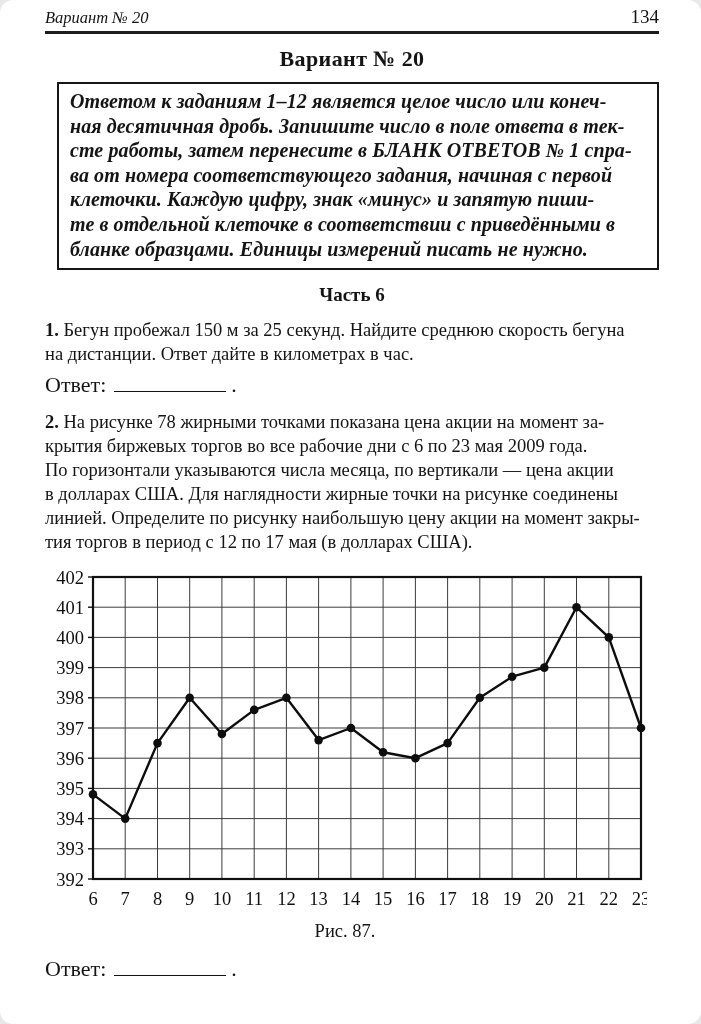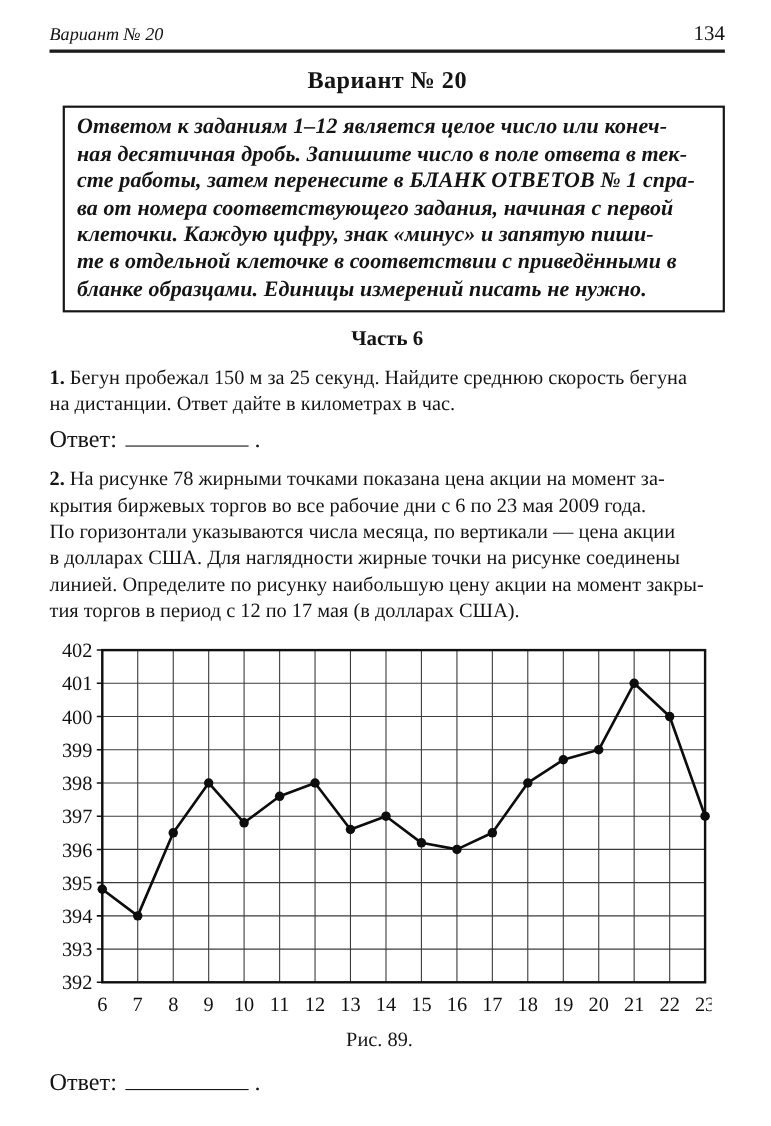--- a/index.html
+++ b/index.html
@@ -3,23 +3,24 @@
 <meta charset="utf-8">
 <style>
   * { margin: 0; padding: 0; box-sizing: border-box; }
   html, body { background: #e8e8e8; }
   .page {
     width: 701px; height: 1024px;
     margin: 0 auto;
     background: #ffffff;
     color: #141414;
     font-family: "Liberation Serif", serif;
-    padding: 20px 42px 0 45px;
+    padding: 6px 42px 0 45px;
     overflow: hidden;
     position: relative;
+    border-radius: 13px;
   }
   .page-header {
     display: flex; justify-content: space-between; align-items: baseline;
     border-bottom: 3px solid #1c1c1c;
     padding-bottom: 3px;
   }
   .running-title { font-style: italic; font-size: 16.5px; }
   .page-number { font-size: 19px; }
   h1.variant-title {
     text-align: center;
@@ -209,18 +210,18 @@
             <circle cx="364.4" cy="189.2" r="4.3"></circle>
             <circle cx="396.6" cy="174.1" r="4.3"></circle>
             <circle cx="428.8" cy="128.8" r="4.3"></circle>
             <circle cx="461.1" cy="107.7" r="4.3"></circle>
             <circle cx="493.3" cy="98.6" r="4.3"></circle>
             <circle cx="525.5" cy="38.2" r="4.3"></circle>
             <circle cx="557.8" cy="68.4" r="4.3"></circle>
             <circle cx="590.0" cy="159.0" r="4.3"></circle>
           </g>
         </svg></div>
-    <figcaption class="figure-caption">Рис. 89.</figcaption>
+    <figcaption class="figure-caption">Рис. 87.</figcaption>
   </figure>
 
   <p class="answer-line final-answer"><span>Ответ:</span><span class="answer-blank"></span><span>.</span></p>
 
 </div>
 
 </body></html>

